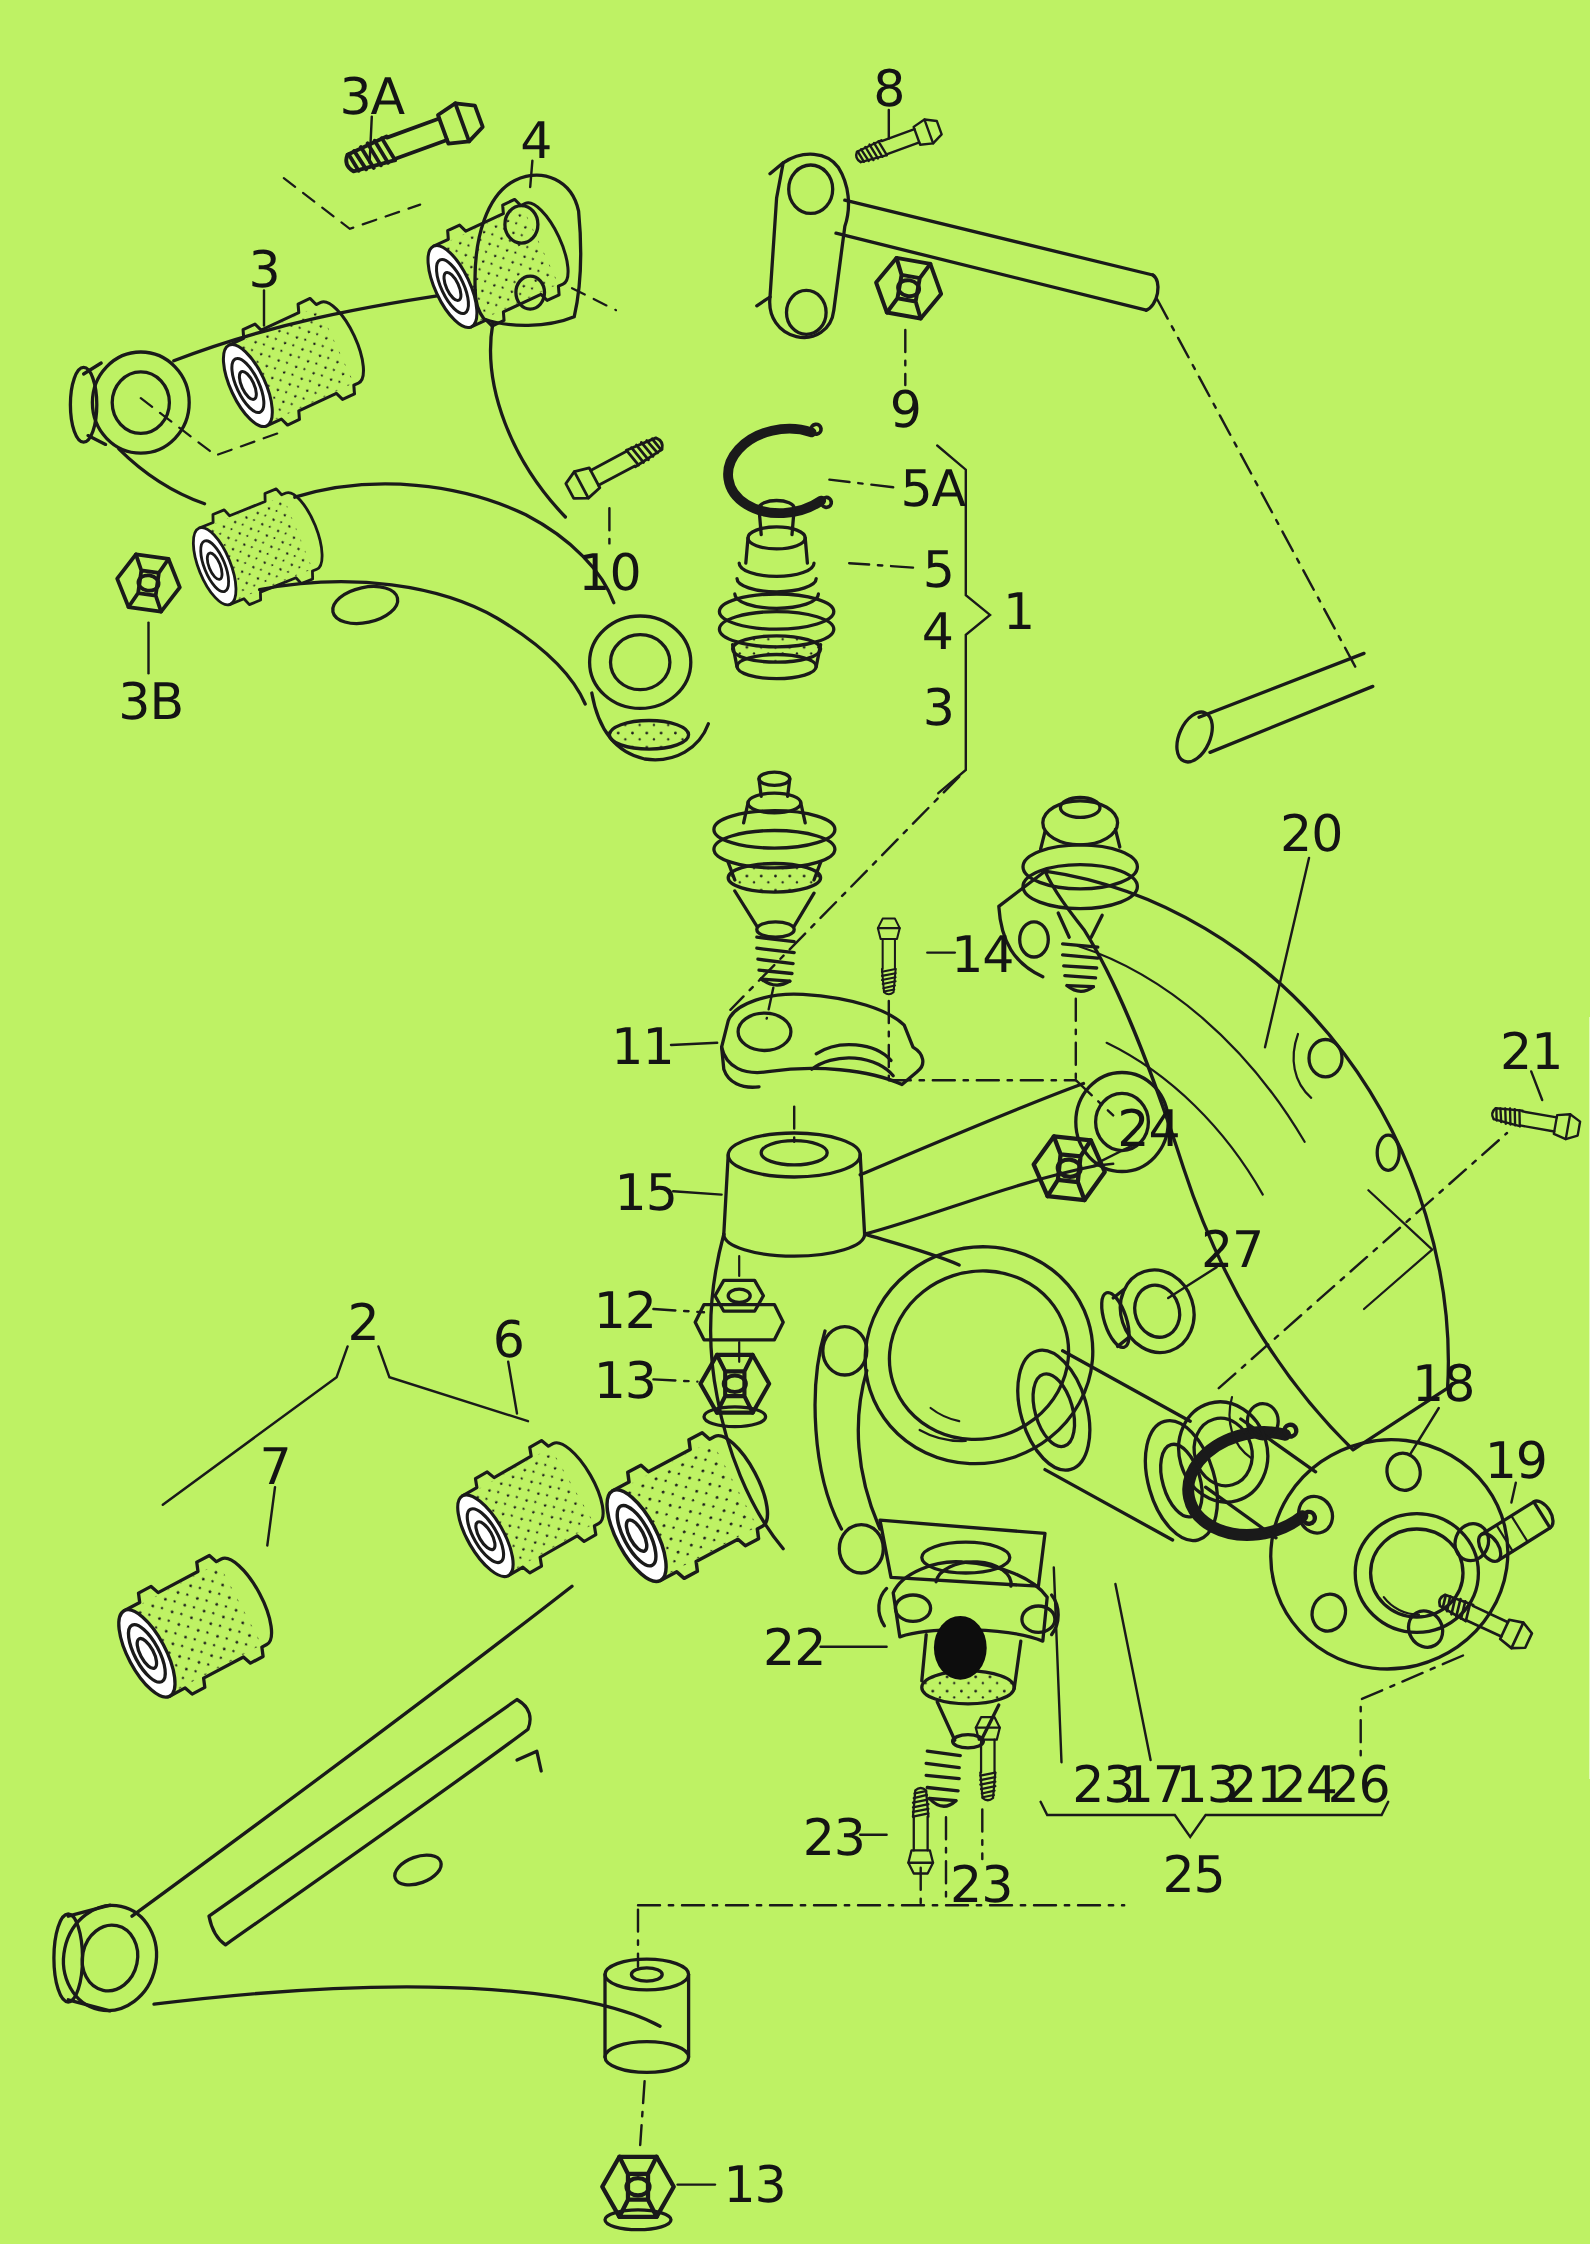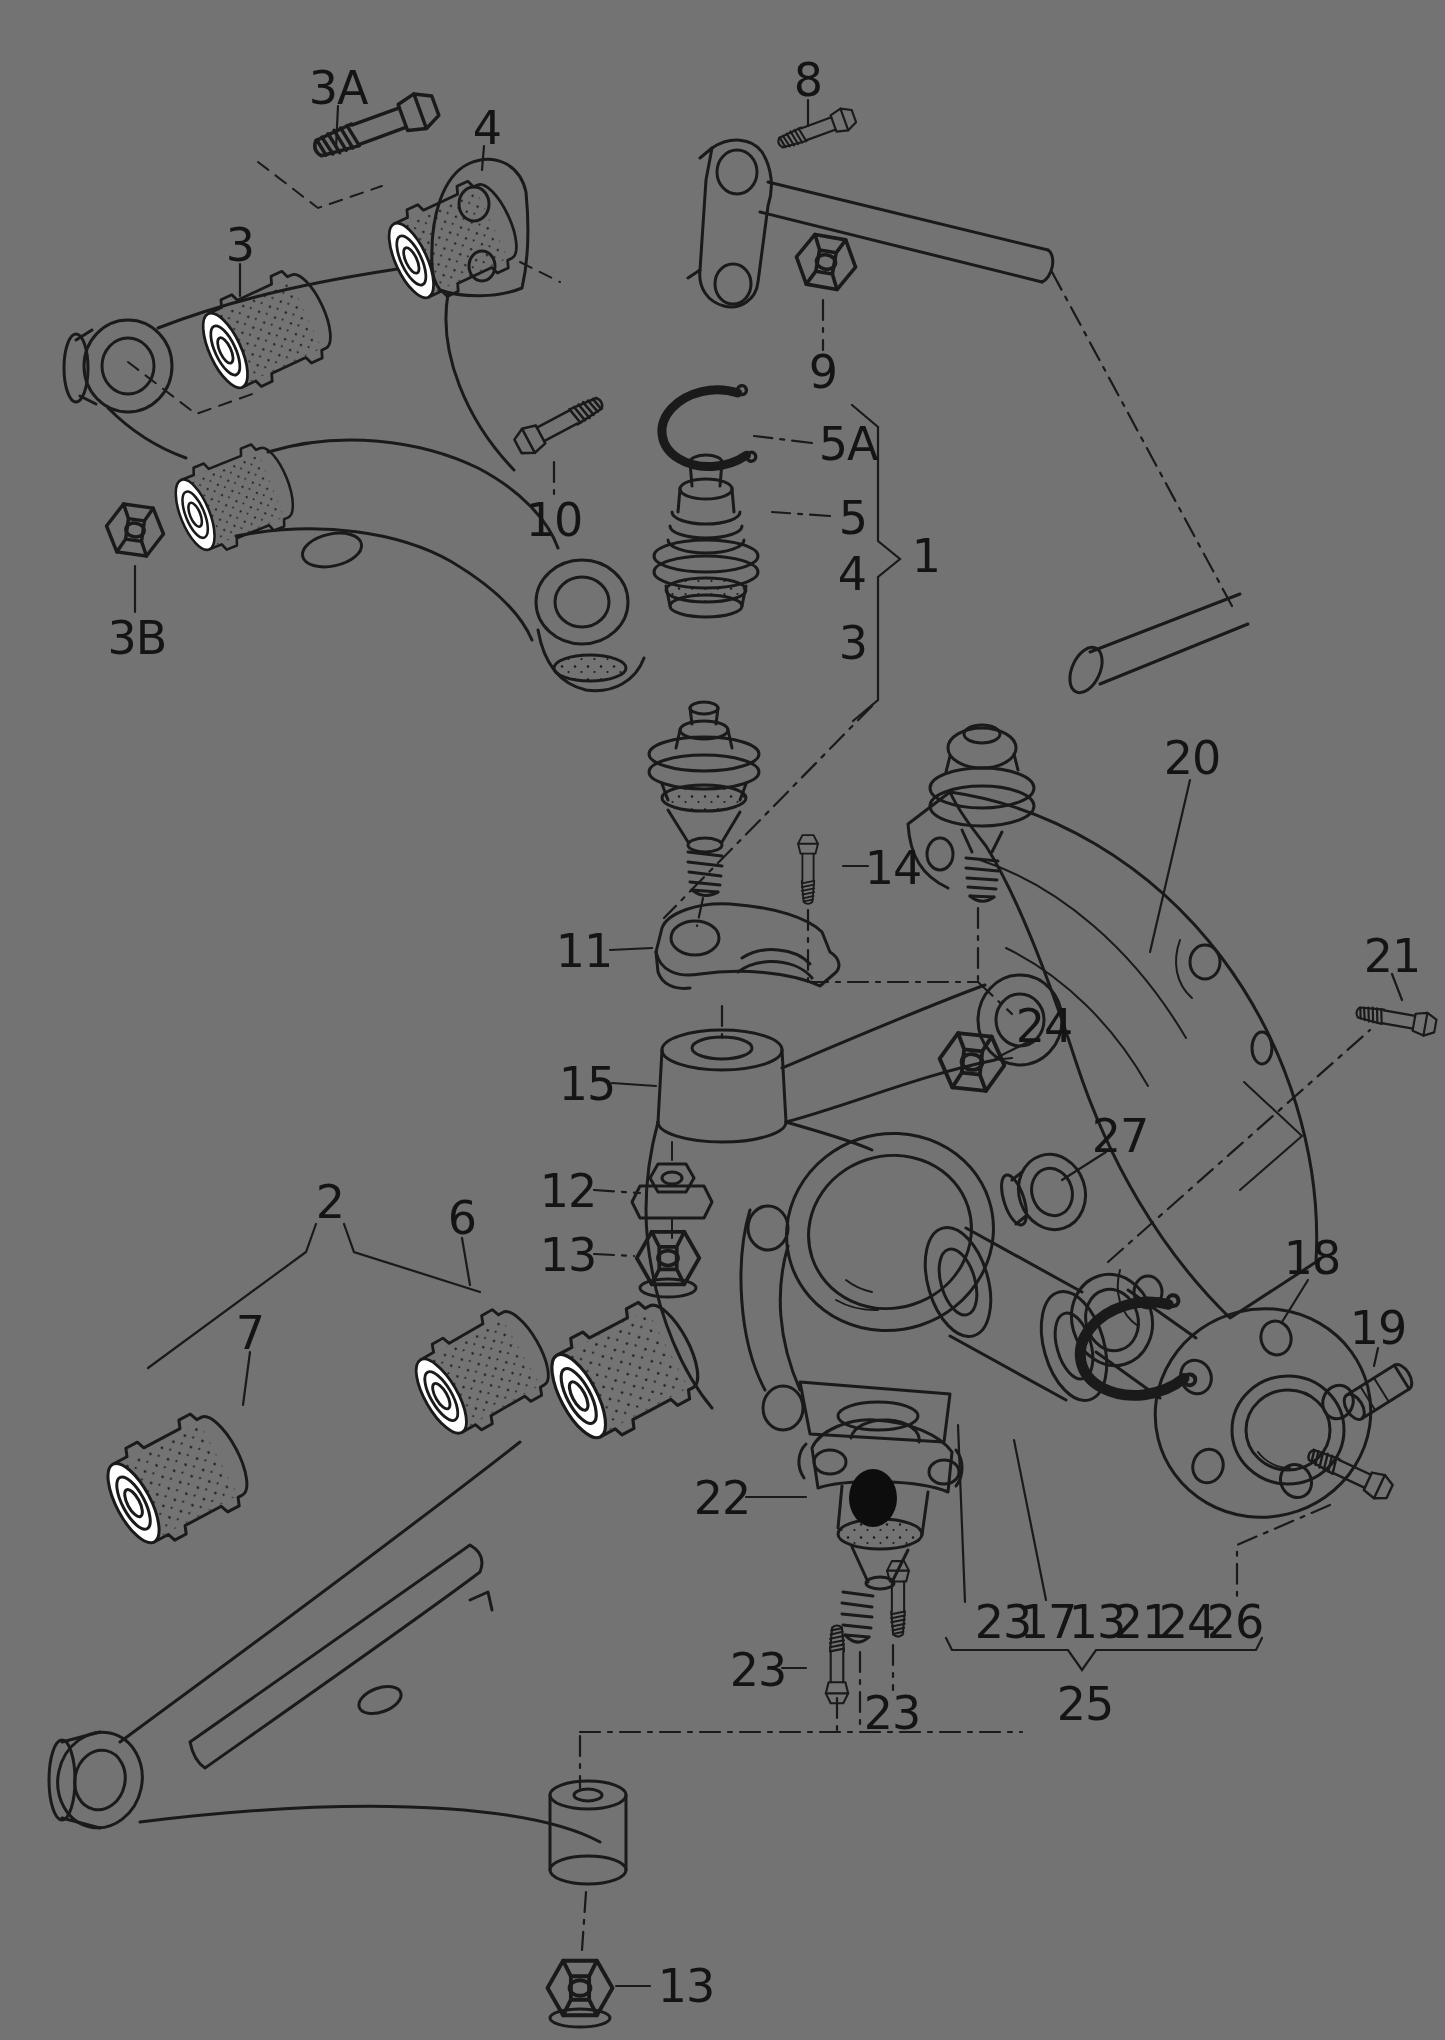--- a/index.html
+++ b/index.html
@@ -1,16 +1,16 @@
 <!DOCTYPE html>
 <html><head>
 <meta charset="utf-8">
 <style>
   html,body{margin:0;padding:0;background:#ffffff;}
-  .stage{width:1445px;height:2040px;position:relative;background:#737373;margin:0 auto;}
+  .stage{width:1445px;height:2040px;position:relative;background:#bef264;margin:0 auto;}
   svg{display:block;}
   .ink{stroke:#1a1a1a;fill:none;stroke-width:3;stroke-linecap:round;stroke-linejoin:round;}
   .thin{stroke-width:2;}
   .leader{stroke:#1a1a1a;fill:none;stroke-width:2.2;stroke-linecap:round;}
   .dashdot{stroke-dasharray:20 8 4 8;}
   .dashed{stroke-dasharray:13 9;}
   .part-label{font-family:"DejaVu Sans","Liberation Sans",sans-serif;font-size:46px;fill:#141414;text-anchor:middle;letter-spacing:-1px;}
 </style>
 </head>
 <body>

